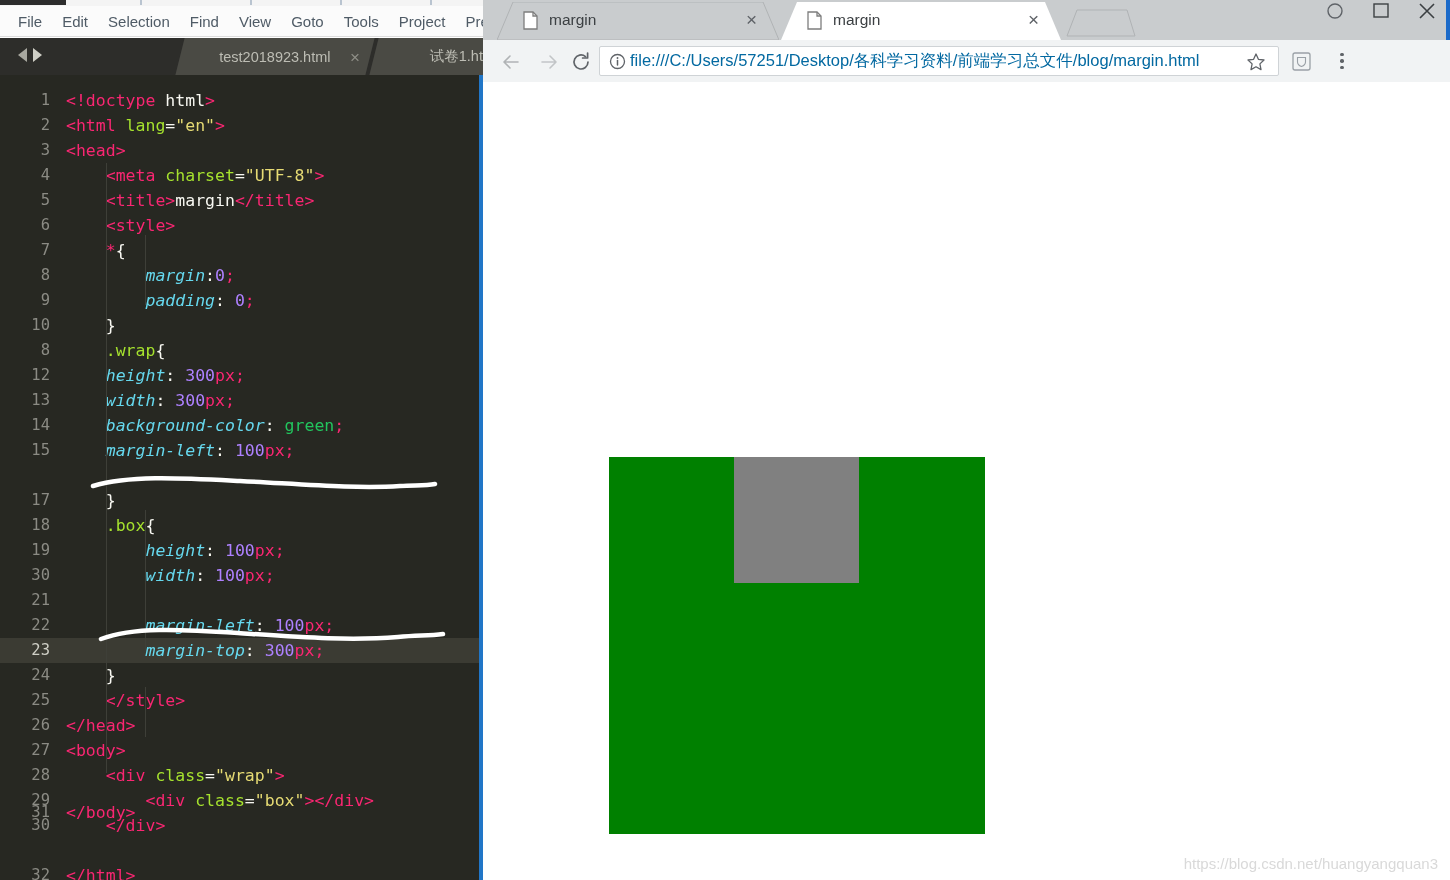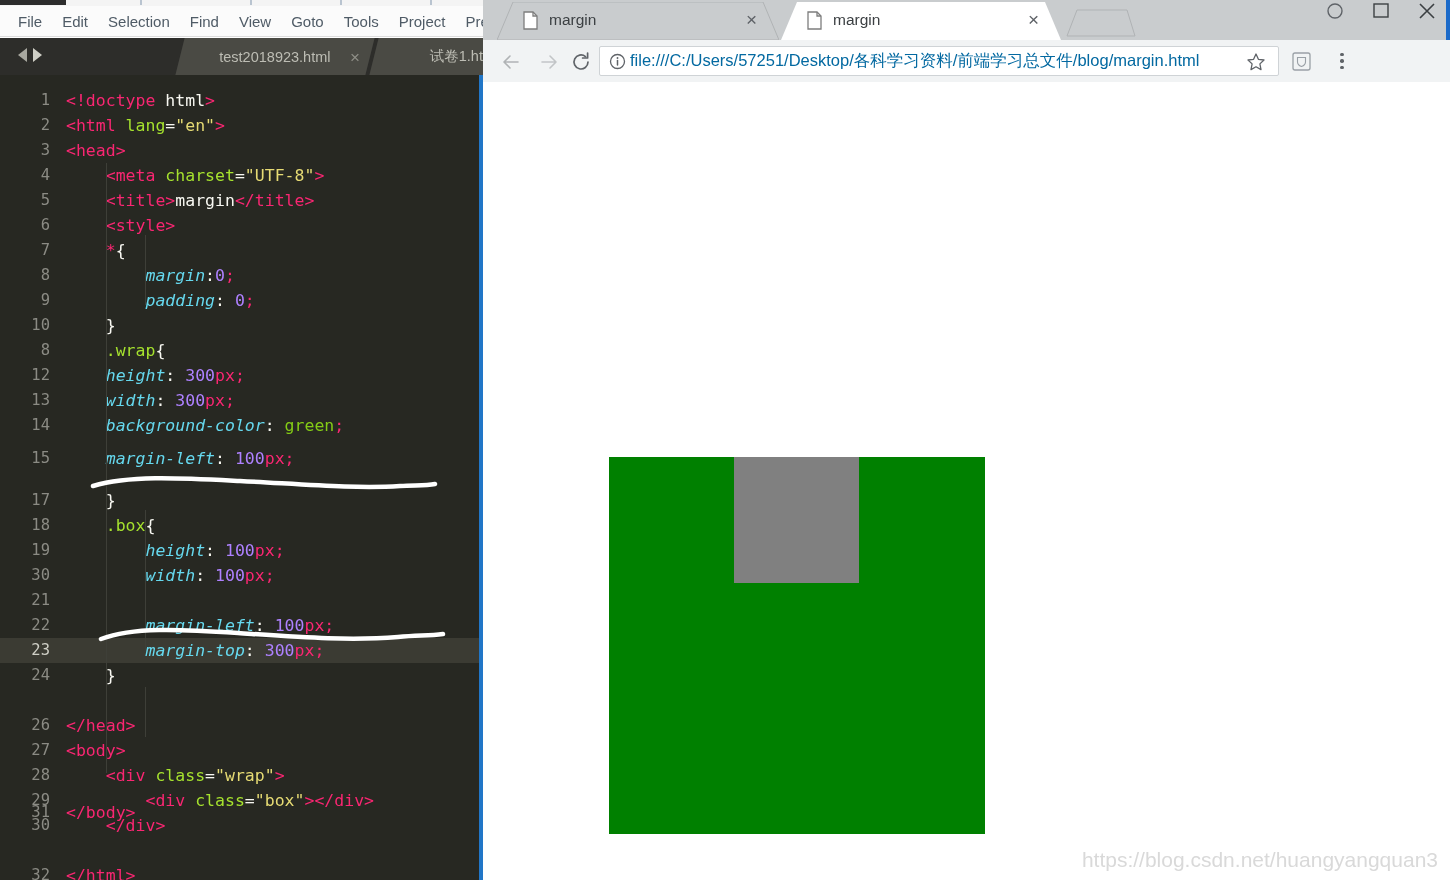--- a/index.html
+++ b/index.html
@@ -62,21 +62,21 @@
 
   
   .t-tag   { color:#f92672; }
   .t-attr  { color:#a6e22e; }
   .t-str   { color:#e6db74; }
   .t-txt   { color:#f8f8f2; }
   .t-sel   { color:#a6e22e; }
   .t-prop  { color:#66d9ef; font-style:italic; }
   .t-num   { color:#ae81ff; }
   .t-unit  { color:#f92672; }
-  .t-val   { color:#84cc16; }
+  .t-val   { color:#22c55e; }
   .t-brace { color:#f8f8f2; }
   .t-star  { color:#f92672; }
 
   .indent-guide { position:absolute; top:0; width:1px; background:#3e3f38; }
 
   .editor-right-border { position:absolute; left:479px; top:75px; width:4px; height:805px; background:#2176c7; }
 
   
   .squiggle { position:absolute; pointer-events:none; }
 
@@ -113,21 +113,21 @@
   .ext-btn { position:absolute; left:806px; top:9px; width:25px; height:25px; }
   .menu-dots { position:absolute; left:848px; top:8px; width:22px; height:26px;
                display:flex; flex-direction:column; justify-content:center; align-items:center; gap:3px; }
   .menu-dots i { width:3.5px; height:3.5px; border-radius:50%; background:#5f6368; display:block; }
 
   .chrome-viewport { position:absolute; left:0; top:82px; width:967px; height:798px; background:#fff; overflow:hidden; }
   .wrap-box { position:absolute; background:#008000; }
   .box-box  { position:absolute; background:#808080; }
 
   .watermark {
-    position:absolute; right:12px; bottom:8px; font-size:21px; color:#d9d9d9; white-space:nowrap;
+    position:absolute; right:12px; bottom:8px; font-size:15px; color:#d9d9d9; white-space:nowrap;
   }
 
   .chrome-right-edge { position:absolute; left:963px; top:0; width:4px; height:40px; background:#1b6ac9; }
 </style>
 </head>
 <body>
 
 <div id="root">
 
   <div class="top-sliver">
@@ -225,21 +225,21 @@
             <span class="code"><span class="t-txt">    </span><span class="t-prop">height</span><span class="t-txt">: </span><span class="t-num">300</span><span class="t-unit">px;</span></span>
           </div>
           <div class="crow" style="top: 313px; left: -58px;">
             <span class="ln">13</span>
             <span class="code"><span class="t-txt">    </span><span class="t-prop">width</span><span class="t-txt">: </span><span class="t-num">300</span><span class="t-unit">px;</span></span>
           </div>
           <div class="crow" style="top: 338px; left: -58px;">
             <span class="ln">14</span>
             <span class="code"><span class="t-txt">    </span><span class="t-prop">background-color</span><span class="t-txt">: </span><span class="t-val">green</span><span class="t-unit">;</span></span>
           </div>
-          <div class="crow" style="top: 371px; left: -58px;">
+          <div class="crow" style="top: 363px; left: -58px;">
             <span class="ln">15</span>
             <span class="code"><span class="t-txt">    </span><span class="t-prop">margin-left</span><span class="t-txt">: </span><span class="t-num">100</span><span class="t-unit">px;</span></span>
           </div>
           <div class="crow" style="top: 413px; left: -58px;">
             <span class="ln">17</span>
             <span class="code"><span class="t-txt">    </span><span class="t-brace">}</span></span>
           </div>
           <div class="crow" style="top: 438px; left: -58px;">
             <span class="ln">18</span>
             <span class="code"><span class="t-txt">    </span><span class="t-sel">.box</span><span class="t-brace">{</span></span>
@@ -259,20 +259,24 @@
             <span class="ln">22</span>
             <span class="code"><span class="t-txt">        </span><span class="t-prop">margin-left</span><span class="t-txt">: </span><span class="t-num">100</span><span class="t-unit">px;</span></span>
           </div>
           <div class="crow active" style="top: 563px; left: -58px;">
             <span class="ln">23</span>
             <span class="code"><span class="t-txt">        </span><span class="t-prop">margin-top</span><span class="t-txt">: </span><span class="t-num">300</span><span class="t-unit">px;</span></span>
           </div>
           <div class="crow" style="top: 588px; left: -58px;">
             <span class="ln">24</span>
             <span class="code"><span class="t-txt">    </span><span class="t-brace">}</span></span>
+          </div>
+          <div class="crow" style="top: 613px; left: -58px;">
+            <span class="ln">25</span>
+            <span class="code"><span class="t-txt">    </span><span class="t-tag">&lt;/style&gt;</span></span>
           </div>
           <div class="crow" style="top: 638px; left: -58px;">
             <span class="ln">26</span>
             <span class="code"><span class="t-tag">&lt;/head&gt;</span></span>
           </div>
           <div class="crow" style="top: 663px; left: -58px;">
             <span class="ln">27</span>
             <span class="code"><span class="t-tag">&lt;body&gt;</span></span>
           </div>
           <div class="crow" style="top: 688px; left: -58px;">

